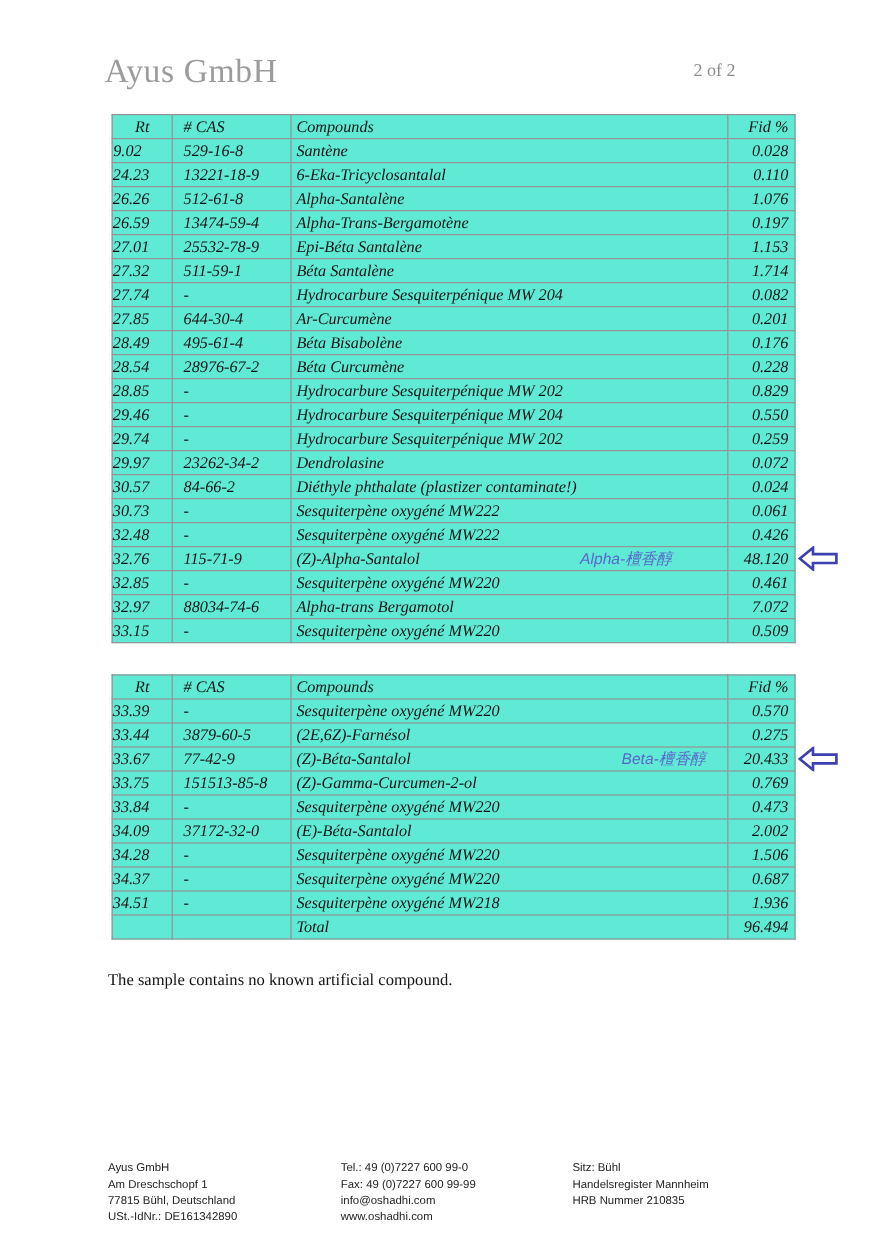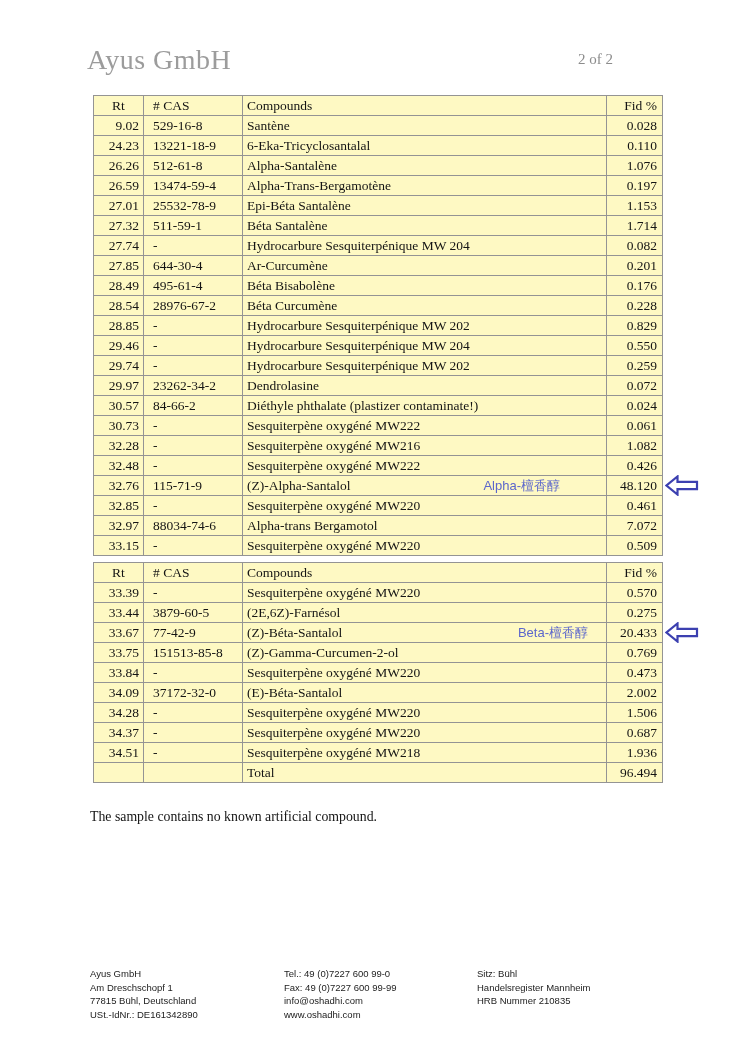--- a/index.html
+++ b/index.html
@@ -2,26 +2,26 @@
 <html><head>
 <meta charset="utf-8">
 <style>
   html,body{margin:0;padding:0;background:#ffffff;}
   body{width:740px;height:1046px;position:relative;font-family:"Liberation Serif",serif;overflow:hidden;}
 
   .company-name{position:absolute;left:87px;top:44px;font-size:28px;color:#9c9c9c;letter-spacing:.5px;}
   .page-number{position:absolute;left:578px;top:51px;width:80px;text-align:left;font-size:15px;color:#8c8c8c;}
 
   table.report{border-collapse:collapse;position:absolute;left:93px;width:569px;table-layout:fixed;
-               border:1.5px solid #4d4d4d;background:#fef9c3;}
+               border:1.5px solid #4d4d4d;background:#5eead4;font-style:italic;}
   #table1{top:95px;}
   #table2{top:562px;}
   th,td{border:1px solid #949494;font-weight:normal;font-size:13.5px;line-height:19px;height:19px;
         padding:0;color:#141414;white-space:nowrap;overflow:visible;}
-  .cell-rt{text-align:right;padding-right:4px;}
+  .cell-rt{text-align:right;padding-right:25px;}
   th.cell-rt{text-align:center;padding-right:0;}
   .cell-cas{text-align:left;padding-left:9px;}
   .cell-compound{text-align:left;padding-left:4px;position:relative;}
   .cell-fid{text-align:right;padding-right:5px;position:relative;}
   .annotation{position:absolute;top:0;font-family:"Liberation Sans",sans-serif;font-size:13px;
               color:#5b66cc;line-height:19px;}
   #table1 .annotation{right:46px;}
   #table2 .annotation{right:18px;}
   .arrow-holder{position:absolute;right:-37px;top:-1px;width:34px;height:21px;}
 
@@ -143,26 +143,20 @@
         <td class="cell-rt">30.57</td>
         <td class="cell-cas">84-66-2</td>
         <td class="cell-compound"><span>Diéthyle phthalate (plastizer contaminate!)</span></td>
         <td class="cell-fid">0.024</td>
       </tr>
       <tr>
         <td class="cell-rt">30.73</td>
         <td class="cell-cas">-</td>
         <td class="cell-compound"><span>Sesquiterpène oxygéné MW222</span></td>
         <td class="cell-fid">0.061</td>
-      </tr>
-      <tr>
-        <td class="cell-rt">32.28</td>
-        <td class="cell-cas">-</td>
-        <td class="cell-compound"><span>Sesquiterpène oxygéné MW216</span></td>
-        <td class="cell-fid">1.082</td>
       </tr>
       <tr>
         <td class="cell-rt">32.48</td>
         <td class="cell-cas">-</td>
         <td class="cell-compound"><span>Sesquiterpène oxygéné MW222</span></td>
         <td class="cell-fid">0.426</td>
       </tr>
       <tr>
         <td class="cell-rt">32.76</td>
         <td class="cell-cas">115-71-9</td>

